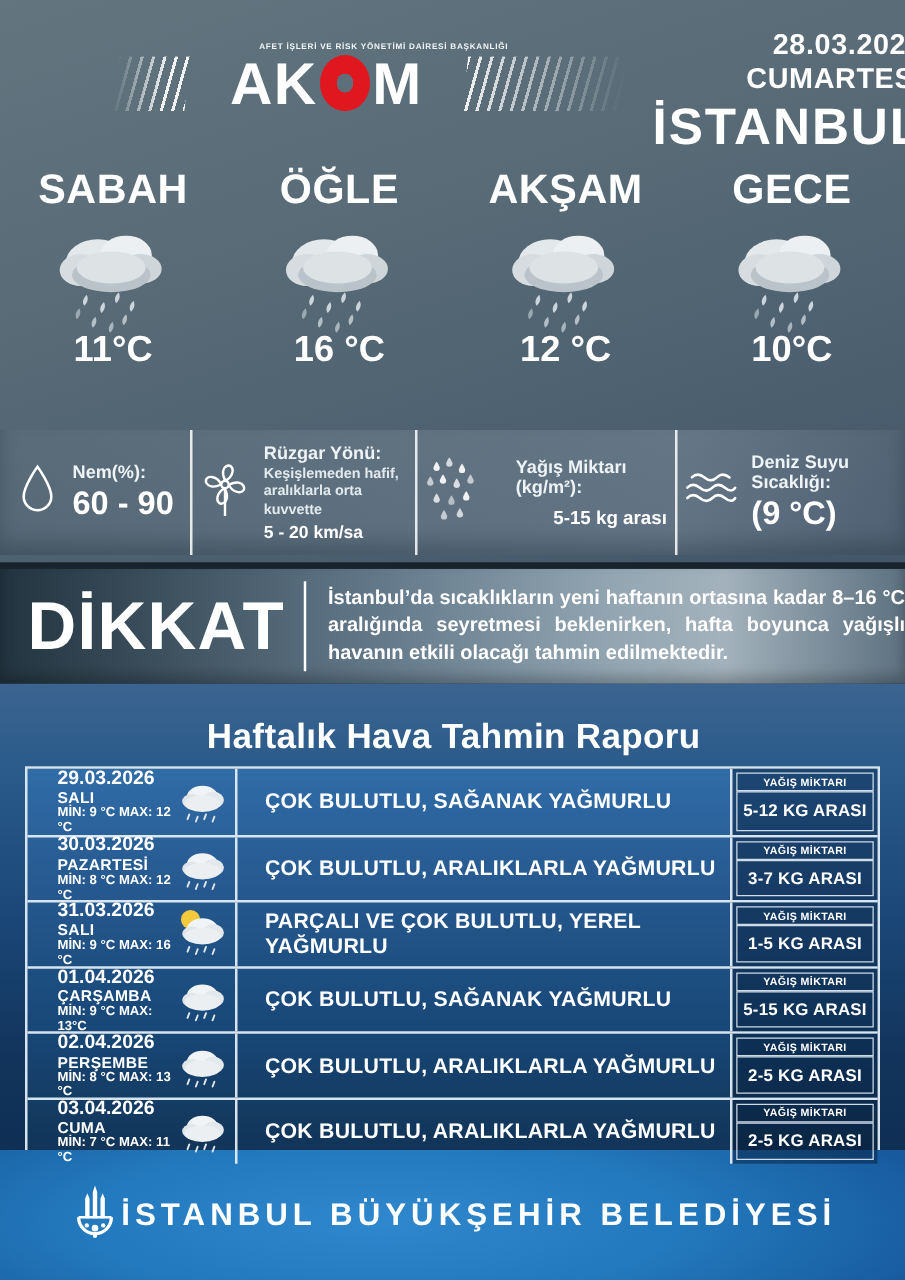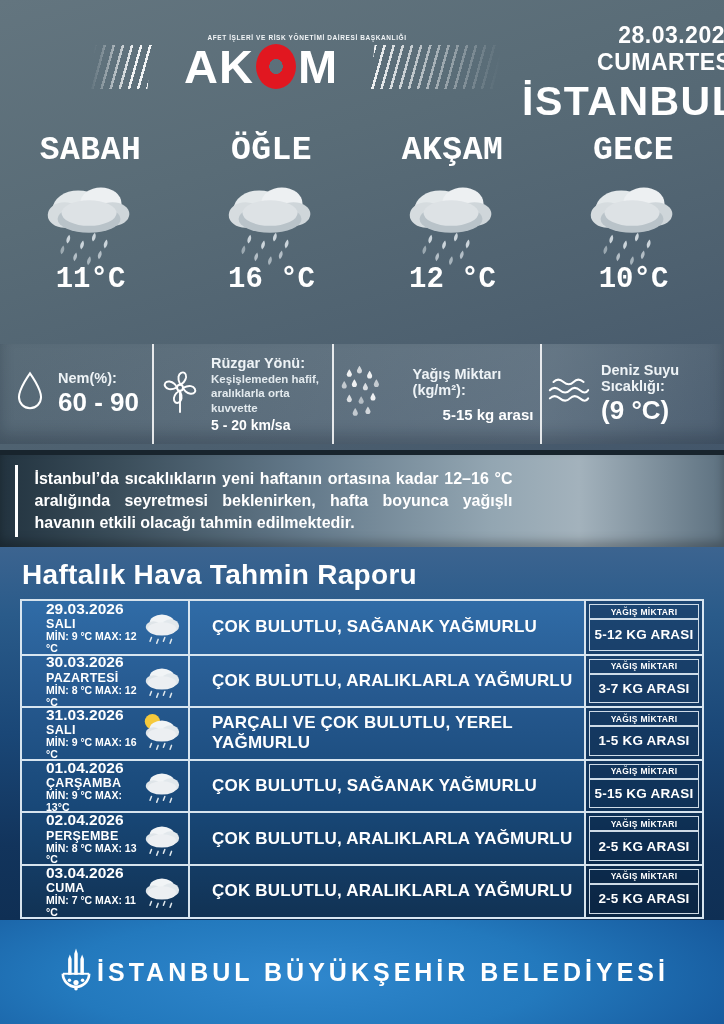--- a/index.html
+++ b/index.html
@@ -15,21 +15,21 @@
   .akom-line { display:flex; align-items:center;gap:26px; }
   .stripes { height:44px; background:repeating-linear-gradient(100deg,rgba(255,255,255,.92) 0 2.5px,transparent 2.5px 9px); transform:skewX(-6deg); }
   .stripes.left { width:58px; margin-right:8px; -webkit-mask-image:linear-gradient(90deg,transparent,#000 70%); mask-image:linear-gradient(90deg,transparent,#000 70%); }
   .stripes.right { width:150px; margin-left:8px; -webkit-mask-image:linear-gradient(90deg,#000,transparent 85%); mask-image:linear-gradient(90deg,#000,transparent 85%); }
   .akom-text { font-size:47px; font-weight:800; letter-spacing:1px; color:#fff; display:flex; align-items:center; line-height:1; }
   .akom-o { display:inline-block; width:40px; height:45px; margin:0 2px; border-radius:50%; background:radial-gradient(closest-side, rgba(0,0,0,0) 0 33%, #e11720 34% 100%); }
   .date-block { margin:22px 20px 0 0; text-align:right; }
   .date-line { font-size:23px; font-weight:800; letter-spacing:.5px; }
   .city-line { font-size:41px; font-weight:800; letter-spacing:1.5px; margin-top:2px; }
 
-  .periods { height:198px; display:flex; margin-top:4px;font-family:Liberation Mono, monospace; }
+  .periods { height:198px; display:flex; margin-top:4px; }
   .period { flex:1; text-align:center; display:flex; flex-direction:column; align-items:center; }
   .period-label { font-size:33px; font-weight:800; letter-spacing:.5px; }
   .period-icon { width:118px; height:100px; margin-top:-2px; }
   .period-temp { font-size:29px; font-weight:800; margin-top:-4px; }
 
   .stats { height:100px; margin-top:14px; display:flex; align-items:center;
     background:linear-gradient(100deg, rgba(255,255,255,.03) 0%, rgba(205,216,224,.14) 45%, rgba(190,203,212,.22) 75%, rgba(120,135,148,.18) 100%);
     box-shadow:inset 0 -10px 14px rgba(10,20,30,.22); }
   .stat { display:flex; align-items:center; justify-content:center; gap:11px; height:100%; padding:0 6px; }
   .stat + .stat { border-left:2px solid rgba(255,255,255,.85); }
@@ -45,21 +45,21 @@
   .alert-band { height:97px; display:flex; align-items:center;
     background:linear-gradient(90deg,#233440 0%,#3a4d5a 16%,#63798a 42%,#93a6b2 68%,#a3b2bc 80%,#5d7180 100%);
     border-top:5px solid #18242d; box-shadow:inset 0 -6px 10px rgba(0,0,0,.25); }
   .alert-label { font-size:54px; font-weight:800; letter-spacing:1px; margin-left:22px; line-height:1; }
   .alert-divider { width:2.5px; height:72px; background:#fff; margin:0 17px 0 15px; }
   .alert-text { width:478px; font-size:16px; font-weight:700; line-height:1.38; text-align:justify; }
 
   
   .weekly { height:373px; padding:10px 20px 0;
     background:linear-gradient(180deg,#3c6490 0%,#2a5b8a 18%,#1a4777 50%,#12345c 80%,#0f2f54 100%); }
-  .weekly-title { font-size:28px; font-weight:700; letter-spacing:.3px; margin:2px 0 8px 2px; }
+  .weekly-title { font-size:28px; font-weight:700; letter-spacing:.3px; margin:16px 0 8px 2px;text-align:center; }
   .f-table { border:2px solid rgba(226,237,246,.95); background:linear-gradient(180deg,#306ca7 0%,#26598f 30%,#184878 65%,#113254 100%); }
   .f-row { height:52.6px; display:flex; }
   .f-row + .f-row { border-top:2px solid rgba(226,237,246,.95); }
   .cell-left { width:168px; border-right:2px solid rgba(226,237,246,.95); display:flex; align-items:center; padding:3px 2px 3px 24px; }
   .cell-left-text { flex:1; line-height:1.12; }
   .row-date { font-size:15.5px; font-weight:800; }
   .row-day { font-size:12.5px; font-weight:800; letter-spacing:.3px; }
   .row-minmax { font-size:10.5px; font-weight:800; }
   .row-icon { width:46px; height:42px; margin-right:2px; }
   .cell-desc { flex:1; display:flex; align-items:center; padding-left:22px; font-size:17px; font-weight:800; letter-spacing:.2px; }
@@ -261,22 +261,23 @@
             </svg></span>
           <span class="stat-text">
             <div class="stat-title">Deniz Suyu Sıcaklığı:</div>
             <div class="stat-value">(9 °C)</div>
           </span>
         </div>
       </div>
   </div>
 
   <div class="alert-band">
+    <div class="alert-label">DİKKAT</div>
     <div class="alert-divider"></div>
-    <div class="alert-text">İstanbul’da sıcaklıkların yeni haftanın ortasına kadar 12–16 °C aralığında seyretmesi beklenirken, hafta boyunca yağışlı havanın etkili olacağı tahmin edilmektedir.</div>
+    <div class="alert-text">İstanbul’da sıcaklıkların yeni haftanın ortasına kadar 8–16 °C aralığında seyretmesi beklenirken, hafta boyunca yağışlı havanın etkili olacağı tahmin edilmektedir.</div>
   </div>
 
   <div class="weekly">
     <div class="weekly-title">Haftalık Hava Tahmin Raporu</div>
     <div class="f-table">
         <div class="f-row">
           <div class="cell-left">
             <div class="cell-left-text">
               <div class="row-date">29.03.2026</div>
               <div class="row-day">SALI</div>

